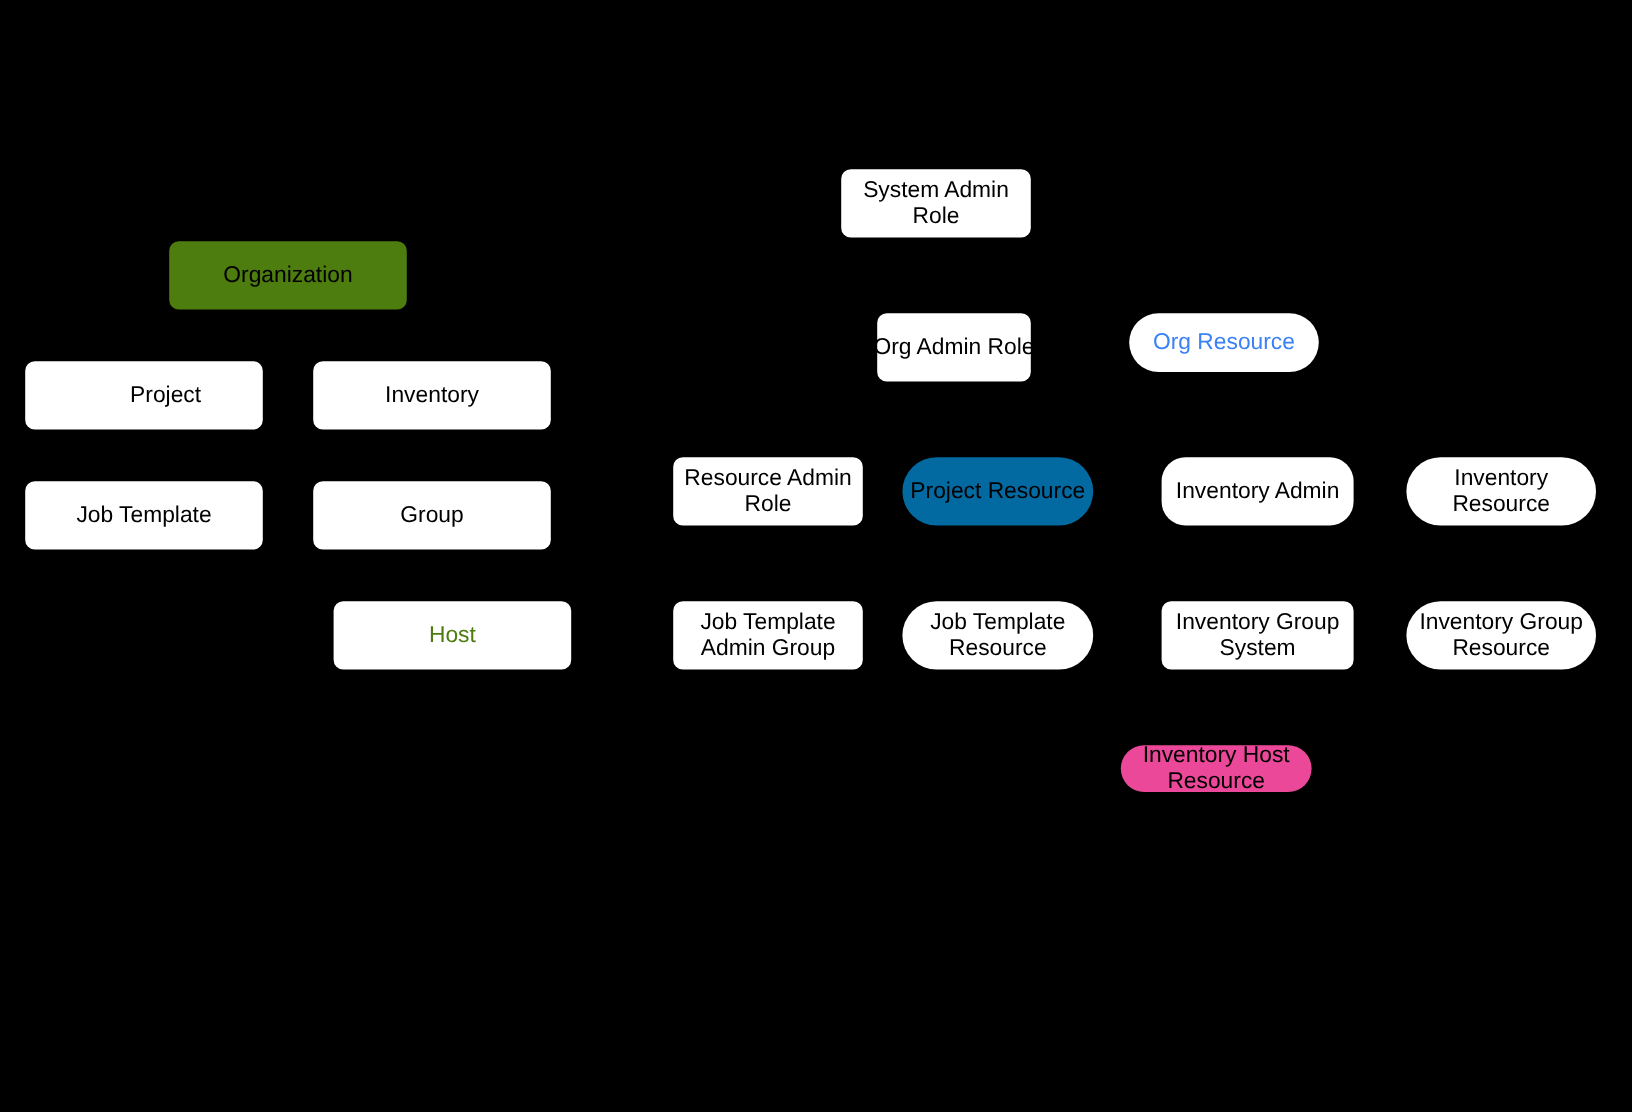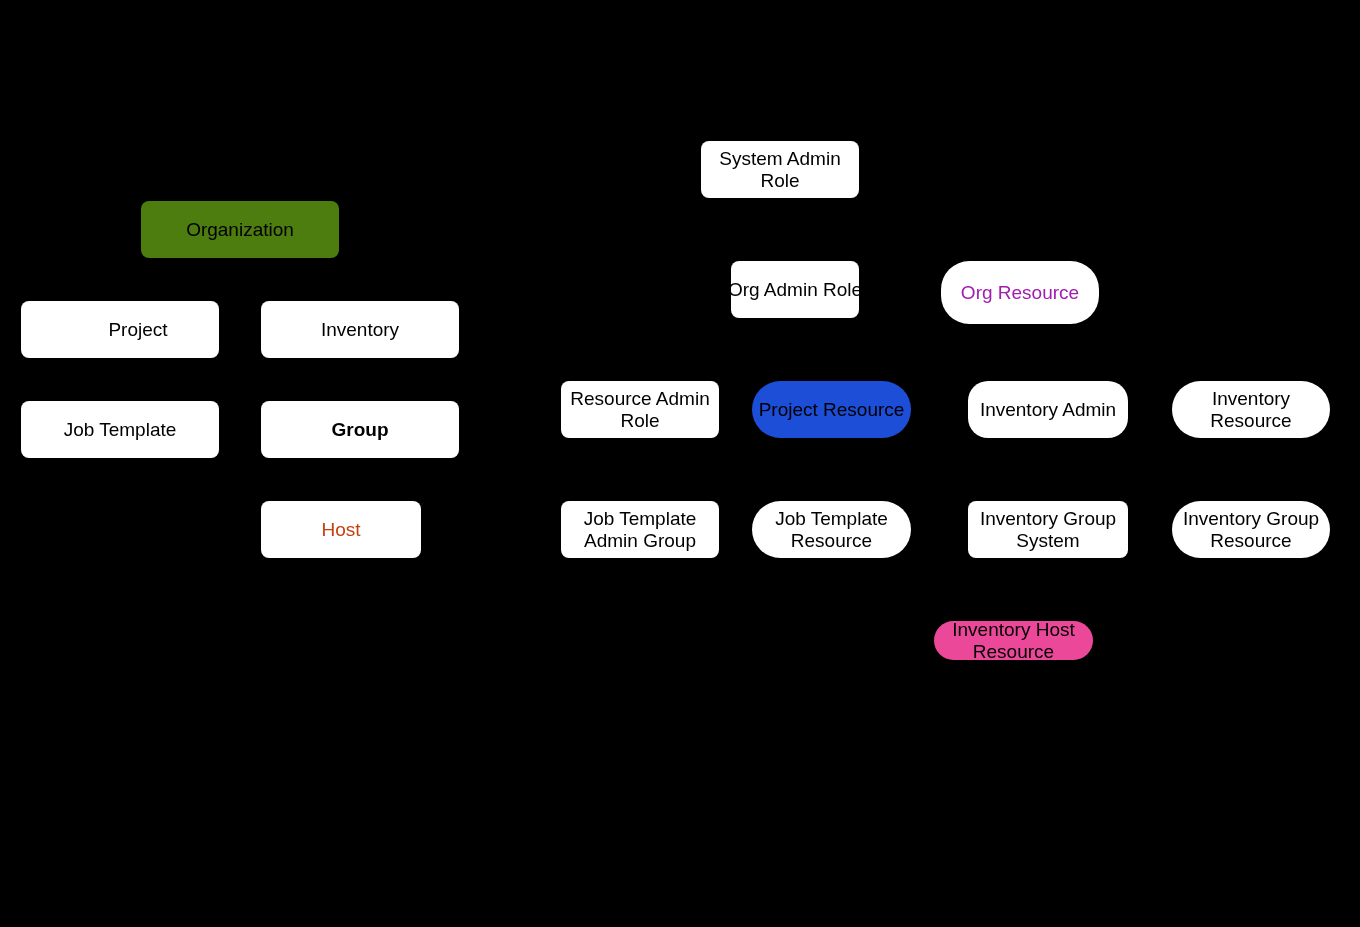--- a/index.html
+++ b/index.html
@@ -45,41 +45,41 @@
     </div>
     <div class="node rect" style="left: 21px; top: 301px; width: 198px; height: 57px; background: rgb(255, 255, 255); color: rgb(0, 0, 0); padding-left: 36px;">
       <div class="line">Project</div>
     </div>
     <div class="node rect" style="left: 261px; top: 301px; width: 198px; height: 57px; background: rgb(255, 255, 255); color: rgb(0, 0, 0);">
       <div class="line">Inventory</div>
     </div>
     <div class="node rect" style="left: 21px; top: 401px; width: 198px; height: 57px; background: rgb(255, 255, 255); color: rgb(0, 0, 0);">
       <div class="line">Job Template</div>
     </div>
-    <div class="node rect" style="left: 261px; top: 401px; width: 198px; height: 57px; background: rgb(255, 255, 255); color: rgb(0, 0, 0); font-weight: bold;">
+    <div class="node rect" style="left: 261px; top: 401px; width: 198px; height: 57px; background: rgb(255, 255, 255); color: rgb(0, 0, 0);">
       <div class="line">Group</div>
     </div>
-    <div class="node rect" style="left: 261px; top: 501px; width: 160px; height: 57px; background: rgb(255, 255, 255); color: #c2410c;">
+    <div class="node rect" style="left: 278px; top: 501px; width: 198px; height: 57px; background: rgb(255, 255, 255); color: #4d7c0f;">
       <div class="line">Host</div>
     </div>
     <div class="node rect" style="left: 701px; top: 141px; width: 158px; height: 57px; background: rgb(255, 255, 255); color: rgb(0, 0, 0);">
       <div class="line">System Admin</div>
       <div class="line">Role</div>
     </div>
     <div class="node rect" style="left: 701px; top: 261px; width: 128px; height: 57px; background: rgb(255, 255, 255); color: rgb(0, 0, 0); margin-left: 30px;">
       <div class="line">Org Admin Role</div>
     </div>
-    <div class="node stadium" style="left: 941px; top: 261px; width: 158px; height: 63px; background: rgb(255, 255, 255); color: #a21caf; border-radius: 28.5px;">
+    <div class="node stadium" style="left: 941px; top: 261px; width: 158px; height: 49px; background: rgb(255, 255, 255); color: #3b82f6; border-radius: 28.5px;">
       <div class="line">Org Resource</div>
     </div>
     <div class="node rect" style="left: 561px; top: 381px; width: 158px; height: 57px; background: rgb(255, 255, 255); color: rgb(0, 0, 0);">
       <div class="line">Resource Admin</div>
       <div class="line">Role</div>
     </div>
-    <div class="node stadium" style="left: 752px; top: 381px; width: 159px; height: 57px; background: #1d4ed8; color: rgb(0, 0, 0); border-radius: 28.5px;">
+    <div class="node stadium" style="left: 752px; top: 381px; width: 159px; height: 57px; background: #0369a1; color: rgb(0, 0, 0); border-radius: 28.5px;">
       <div class="line">Project Resource</div>
     </div>
     <div class="node rect" style="left: 968px; top: 381px; width: 160px; height: 57px; background: rgb(255, 255, 255); color: rgb(0, 0, 0); border-radius: 20px;">
       <div class="line">Inventory Admin</div>
     </div>
     <div class="node stadium" style="left: 1172px; top: 381px; width: 158px; height: 57px; background: rgb(255, 255, 255); color: rgb(0, 0, 0); border-radius: 28.5px;">
       <div class="line">Inventory</div>
       <div class="line">Resource</div>
     </div>
     <div class="node rect" style="left: 561px; top: 501px; width: 158px; height: 57px; background: rgb(255, 255, 255); color: rgb(0, 0, 0);">

